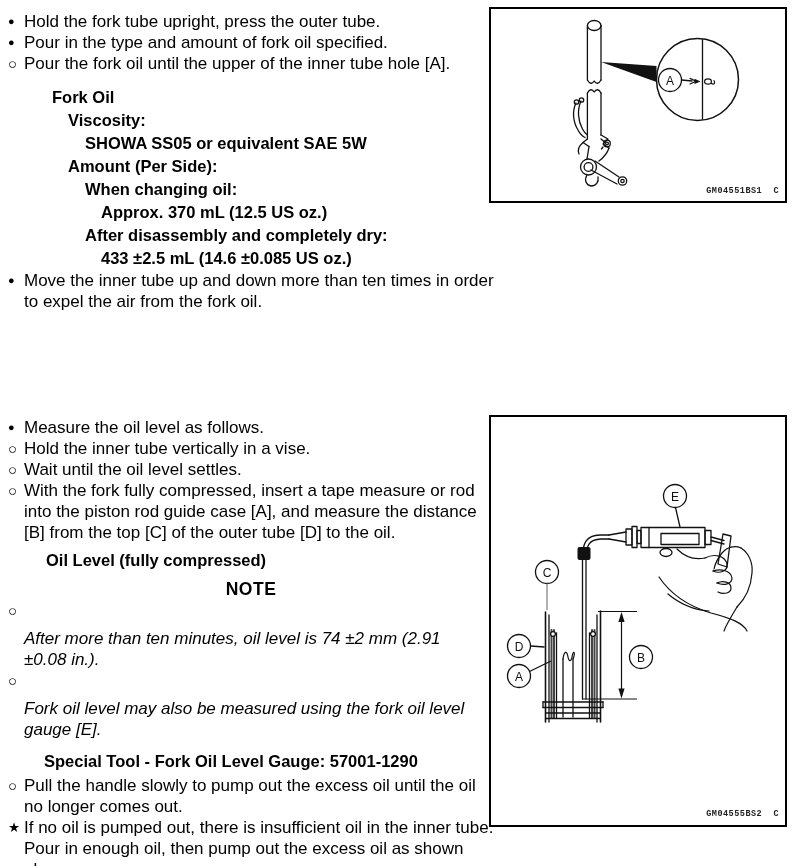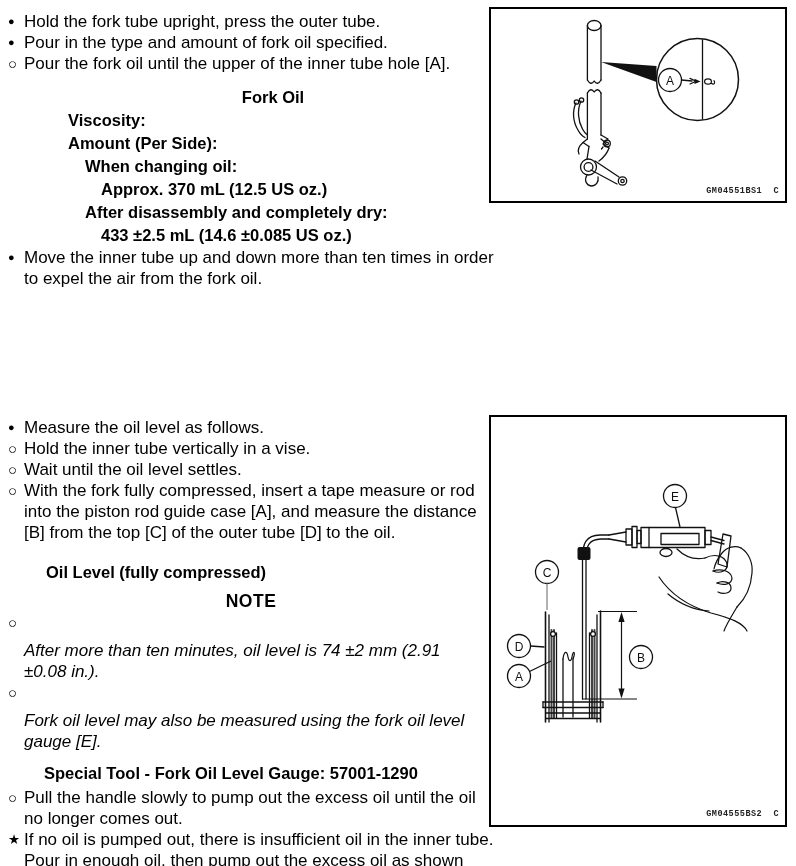--- a/index.html
+++ b/index.html
@@ -8,22 +8,22 @@
   .col{position:absolute;left:8px;width:486px;}
   #sec1{top:11px;}
   #sec2{top:417px;}
   .b{display:flex;font-size:17px;line-height:21px;}
   .mk{flex:0 0 16px;text-align:left;}
   .mk.dot{font-size:11px;}
   .mk.circ{font-size:15px;}
   .mk.star{font-size:13.5px;}
   .tx{white-space:pre-wrap;width:470px;}
   .spec{font-weight:bold;font-size:16.5px;line-height:23px;margin-top:12px;}
-  .i1{padding-left:44px;text-align:center;}.i2{padding-left:60px;}.i3{padding-left:77px;}.i4{padding-left:93px;}
-  .spec2{font-weight:bold;font-size:16.5px;line-height:22px;margin-top:18px;}
+  .i1{padding-left:44px;}.i2{padding-left:60px;}.i3{padding-left:77px;}.i4{padding-left:93px;}
+  .spec2{font-weight:bold;font-size:16.5px;line-height:22px;margin-top:6px;}
   .sp-a{padding-left:38px;}.sp-b{padding-left:54px;}
   .note-title{font-weight:bold;font-size:17.5px;line-height:21px;text-align:center;
               margin-top:8px;letter-spacing:.5px;width:486px;}
   .note .b{font-style:italic;}
   .note .tx{width:452px;margin-top:28px;}
   .sptool{font-weight:bold;font-size:16.5px;line-height:21px;margin-top:11px;
           margin-bottom:3px;padding-left:36px;}
   .steps2{margin-top:3px;}
   .fig{position:absolute;border:2px solid #000;background:#fff;}
   #fig1{left:489px;top:7px;width:294px;height:192px;}
@@ -46,20 +46,21 @@
     <span class="tx">Pour in the type and amount of fork oil specified.</span>
   </div>
   <div class="b">
     <span class="mk circ">○</span>
     <span class="tx">Pour the fork oil until the upper of the inner tube hole [A].</span>
   </div>
 
   <div class="spec">
     <div class="i1">Fork Oil</div>
     <div class="i2">Viscosity:</div>
+    <div class="i3">SHOWA SS05 or equivalent SAE 5W</div>
     <div class="i2">Amount (Per Side):</div>
     <div class="i3">When changing oil:</div>
     <div class="i4">Approx.  370 mL (12.5 US oz.)</div>
     <div class="i3">After disassembly and completely dry:</div>
     <div class="i4">433 ±2.5 mL (14.6 ±0.085 US oz.)</div>
   </div>
 
   <div class="b">
     <span class="mk dot">●</span>
     <span class="tx">Move the inner tube up and down more than ten times in order to expel the air from the fork oil.</span>

